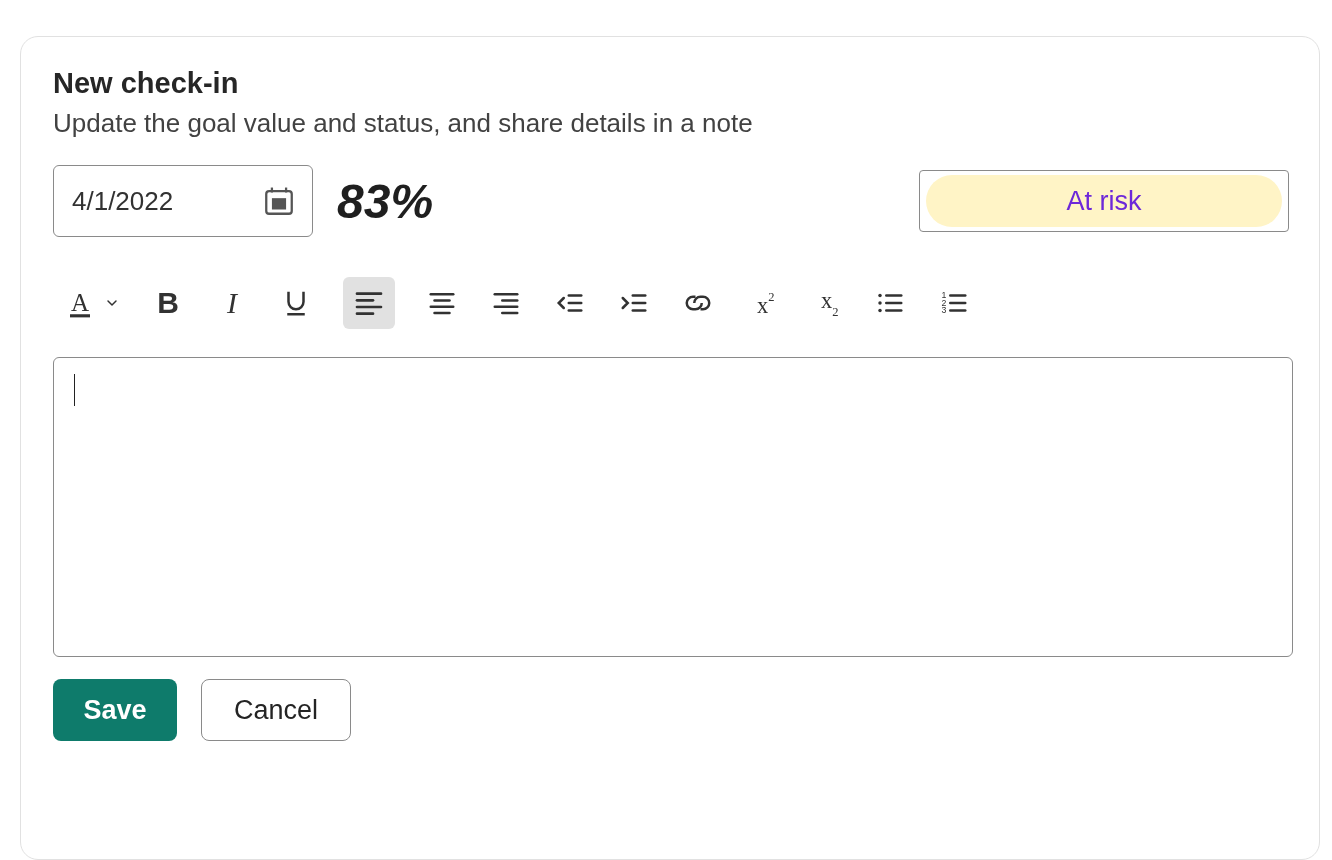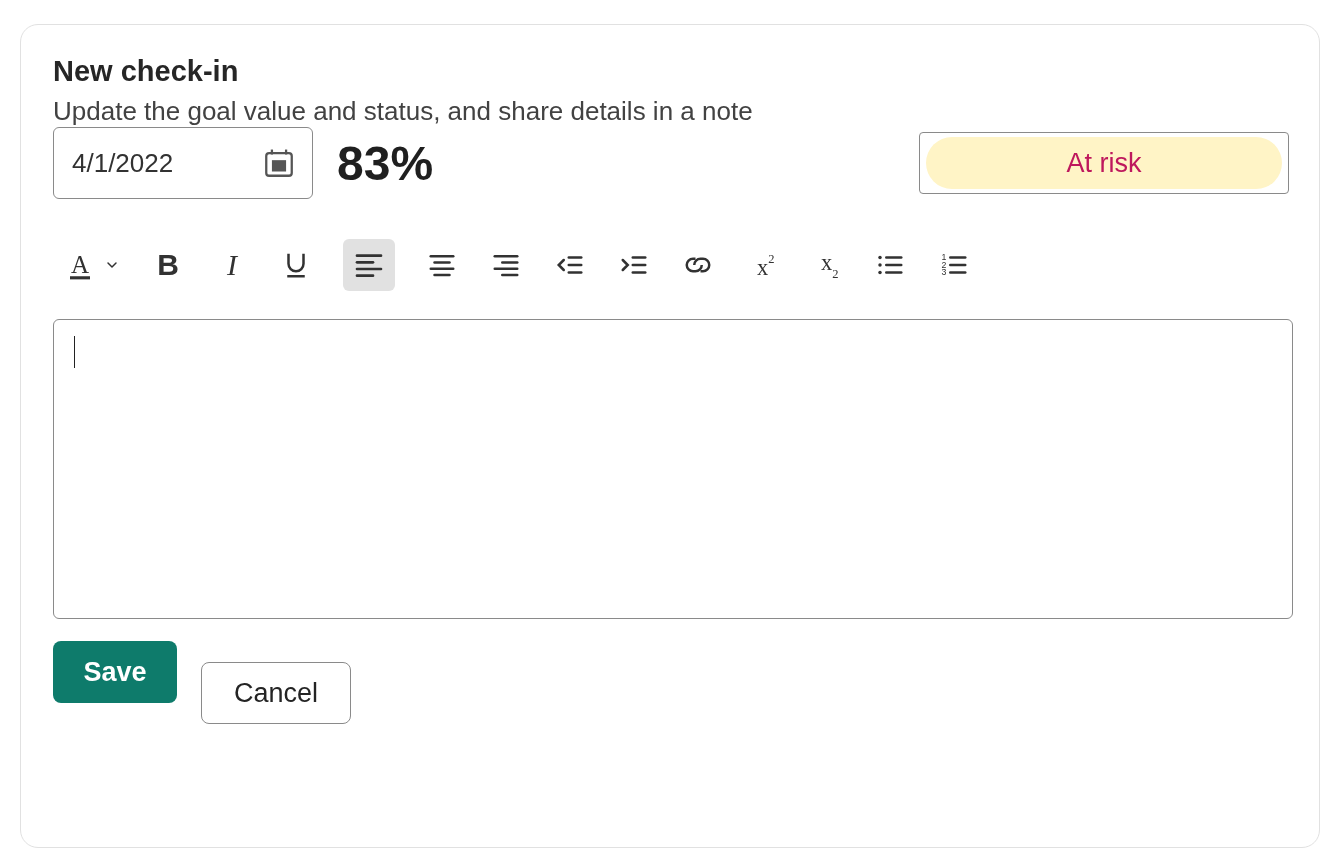--- a/index.html
+++ b/index.html
@@ -8,37 +8,38 @@
     padding: 0;
     width: 1332px;
     height: 860px;
     font-family: "Segoe UI", -apple-system, BlinkMacSystemFont, sans-serif;
     background: #ffffff;
     color: #242424;
   }
   .card {
     position: absolute;
     left: 20px;
-    top: 24px;
+    top: 36px;
     width: 1300px;
     height: 824px;
     border: 1px solid #e1e1e1;
     border-radius: 18px;
     padding: 30px 30px 24px 32px;
   }
   .title {
     font-size: 29px;
     font-weight: 600;
     color: #262626;
     margin-bottom: 8px;
   }
   .subtitle {
     font-size: 26px;
     font-weight: 400;
     color: #424242;
+    margin-bottom: 26px;
   }
   .row1 {
     display: flex;
     align-items: center;
     gap: 24px;
     margin-bottom: 40px;
   }
   .date-input {
     display: flex;
     align-items: center;
@@ -56,41 +57,42 @@
     width: 34px;
     height: 34px;
     display: flex;
     align-items: center;
     justify-content: center;
   }
   .percent {
     font-size: 48px;
     font-weight: 600;
     color: #1f1f1f;
+    font-style: italic;
   }
   .status-wrap {
     margin-left: auto;
     width: 370px;
     height: 62px;
     border: 1px solid #8a8a8a;
     border-radius: 4px;
     display: flex;
     align-items: center;
     padding: 4px 6px;
   }
   .status-pill {
     flex: 1;
     height: 100%;
     border-radius: 28px;
     background: #FFF4C6;
     display: flex;
     align-items: center;
     justify-content: center;
     font-size: 27px;
-    color: #be185d;
+    color: #6d28d9;
   }
   .hide-note {
     display: inline-flex;
     align-items: center;
     gap: 16px;
     font-size: 28px;
     color: #323232;
     margin-bottom: 38px;
     cursor: pointer;
   }
@@ -166,21 +168,20 @@
     background: #0E7B6B;
     color: #fff;
     font-weight: 600;
     min-width: 124px;
   }
   .btn-secondary {
     background: #fff;
     border: 1px solid #8a8a8a;
     color: #242424;
     min-width: 150px;
-    margin-top: 21px;
   }
 </style>
 </head>
 <body>
 
 <div class="card">
 
   <div class="title">New check-in</div>
   <div class="subtitle">Update the goal value and status, and share details in a note</div>
 

